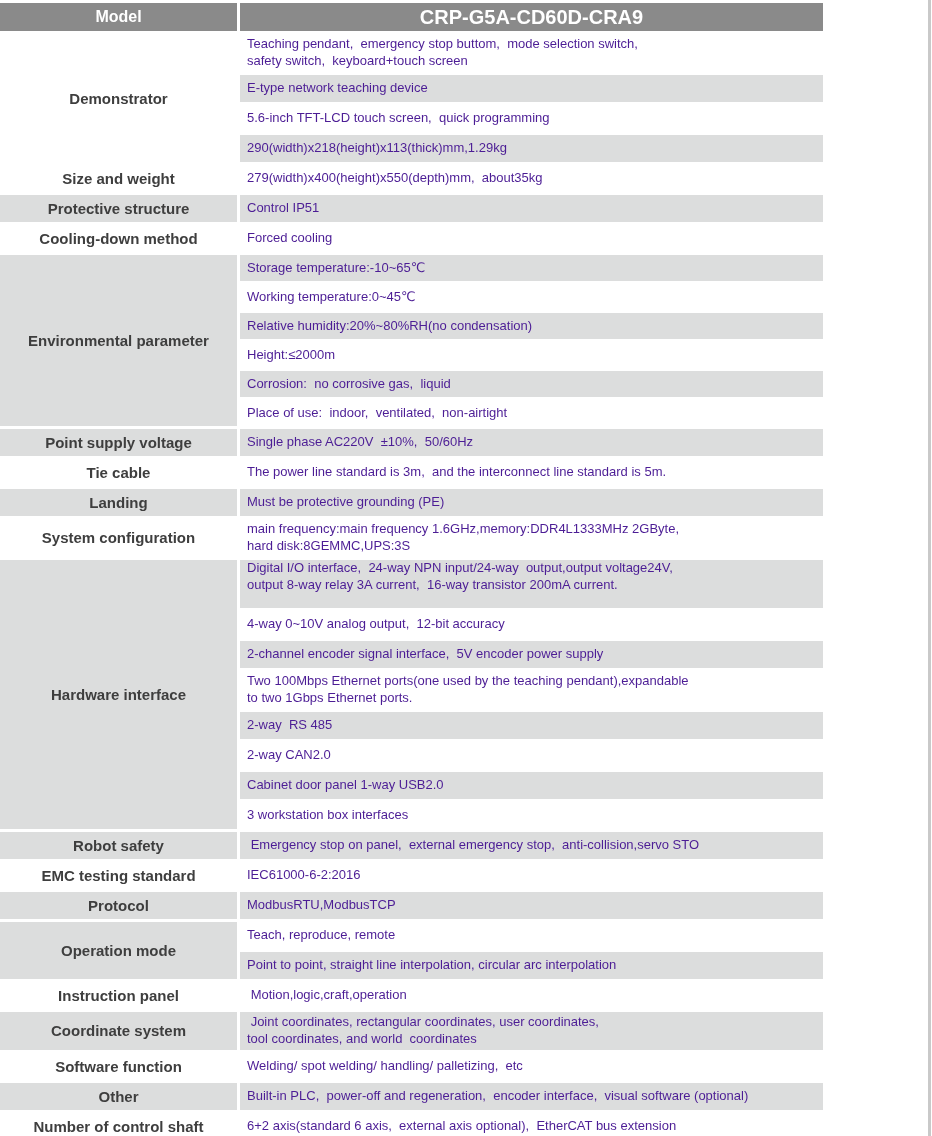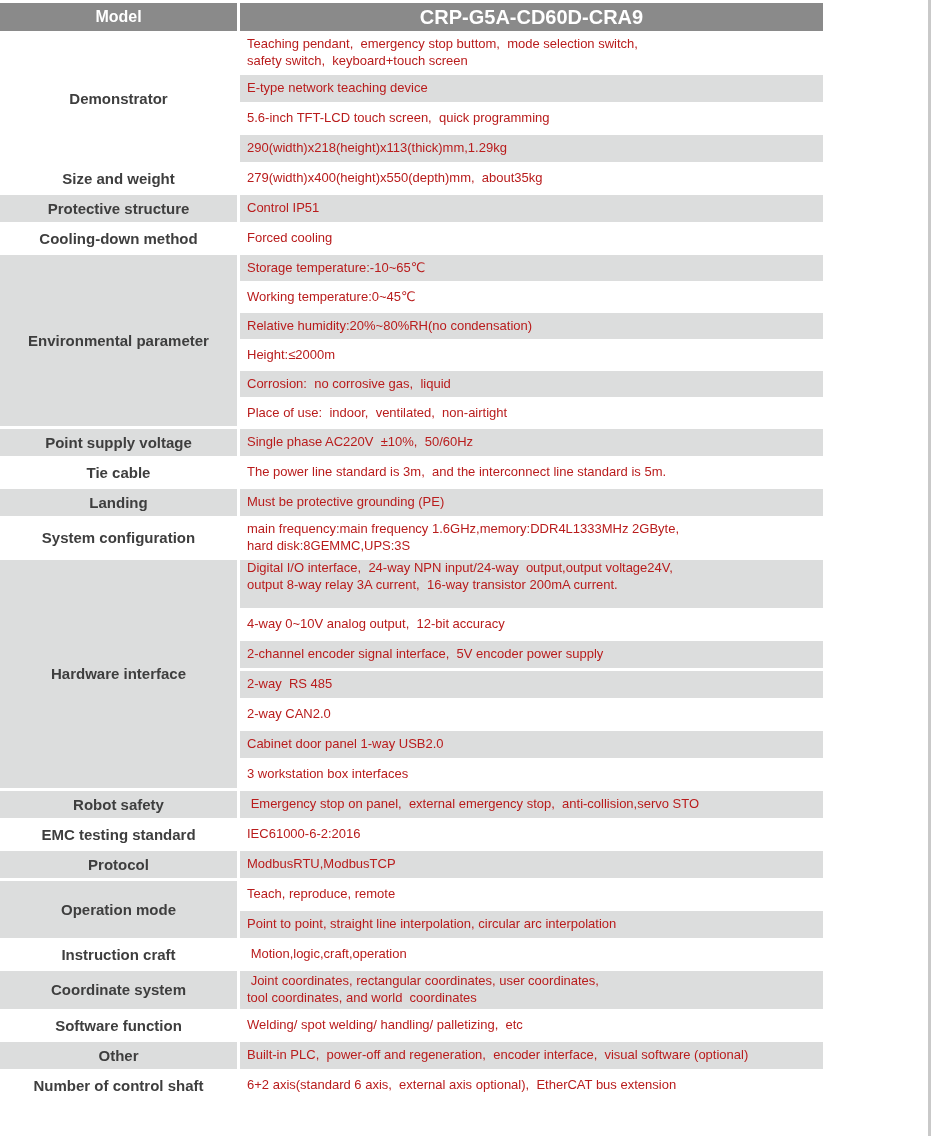--- a/index.html
+++ b/index.html
@@ -7,21 +7,21 @@
     font-family:"Liberation Sans","DejaVu Sans",sans-serif; }
   .page { position:relative; width:932px; height:858px; background:#fff; }
   .edge-line { position:absolute; top:0; right:1px; width:3px; height:1136px; background:#c9c9c9; }
 
   .tbl { display:flex; flex-direction:column; gap:3px; width:823px; padding-top:3px; }
   .sec { display:flex; gap:3px; }
   .lbl { flex:0 0 237px; width:237px; display:flex; align-items:center; justify-content:center;
     text-align:center; font-weight:bold; font-size:15px; color:#3e3e3e; padding:2px 6px; }
   .vals { flex:1; display:flex; flex-direction:column; gap:3px; }
   .vrow { display:flex; flex-direction:column; justify-content:center;
-    padding:2px 4px 2px 7px; font-size:13px; color:#b91c1c; min-height:27px; }
+    padding:2px 4px 2px 7px; font-size:13px; color:#4c1d95; min-height:27px; }
   .ln { display:block; white-space:pre-wrap; line-height:1.3; }
   .bg-g { background:#dcdddd; }
   .bg-w { background:#ffffff; }
 
   .hdr .lbl, .hdr .vrow { background:#8a8a8a; color:#ffffff; font-weight:bold; }
   .hdr .lbl { font-size:16px; }
   .hdr .vrow { min-height:28px; align-items:center; font-size:20px; padding:0; }
 
   .h26 { min-height:26px; }
   .h36 { min-height:36px; }
@@ -155,20 +155,24 @@
         <div class="vrow bg-g h48">
           <span class="ln">Digital I/O interface,  24-way NPN input/24-way  output,output voltage24V,</span>
           <span class="ln">output 8-way relay 3A current,  16-way transistor 200mA current.</span>
         </div>
         <div class="vrow bg-w">
           <span class="ln">4-way 0~10V analog output,  12-bit accuracy</span>
         </div>
         <div class="vrow bg-g">
           <span class="ln">2-channel encoder signal interface,  5V encoder power supply</span>
         </div>
+        <div class="vrow bg-w h38">
+          <span class="ln">Two 100Mbps Ethernet ports(one used by the teaching pendant),expandable</span>
+          <span class="ln">to two 1Gbps Ethernet ports.</span>
+        </div>
         <div class="vrow bg-g">
           <span class="ln">2-way  RS 485</span>
         </div>
         <div class="vrow bg-w">
           <span class="ln">2-way CAN2.0</span>
         </div>
         <div class="vrow bg-g">
           <span class="ln">Cabinet door panel 1-way USB2.0</span>
         </div>
         <div class="vrow bg-w">
@@ -210,21 +214,21 @@
         <div class="vrow bg-w">
           <span class="ln">Teach, reproduce, remote</span>
         </div>
         <div class="vrow bg-g">
           <span class="ln">Point to point, straight line interpolation, circular arc interpolation</span>
         </div>
       </div>
     </div>
 
     <div class="sec">
-      <div class="lbl bg-w">Instruction craft</div>
+      <div class="lbl bg-w">Instruction panel</div>
       <div class="vals">
         <div class="vrow bg-w">
           <span class="ln"> Motion,logic,craft,operation</span>
         </div>
       </div>
     </div>
 
     <div class="sec">
       <div class="lbl bg-g">Coordinate system</div>
       <div class="vals">

